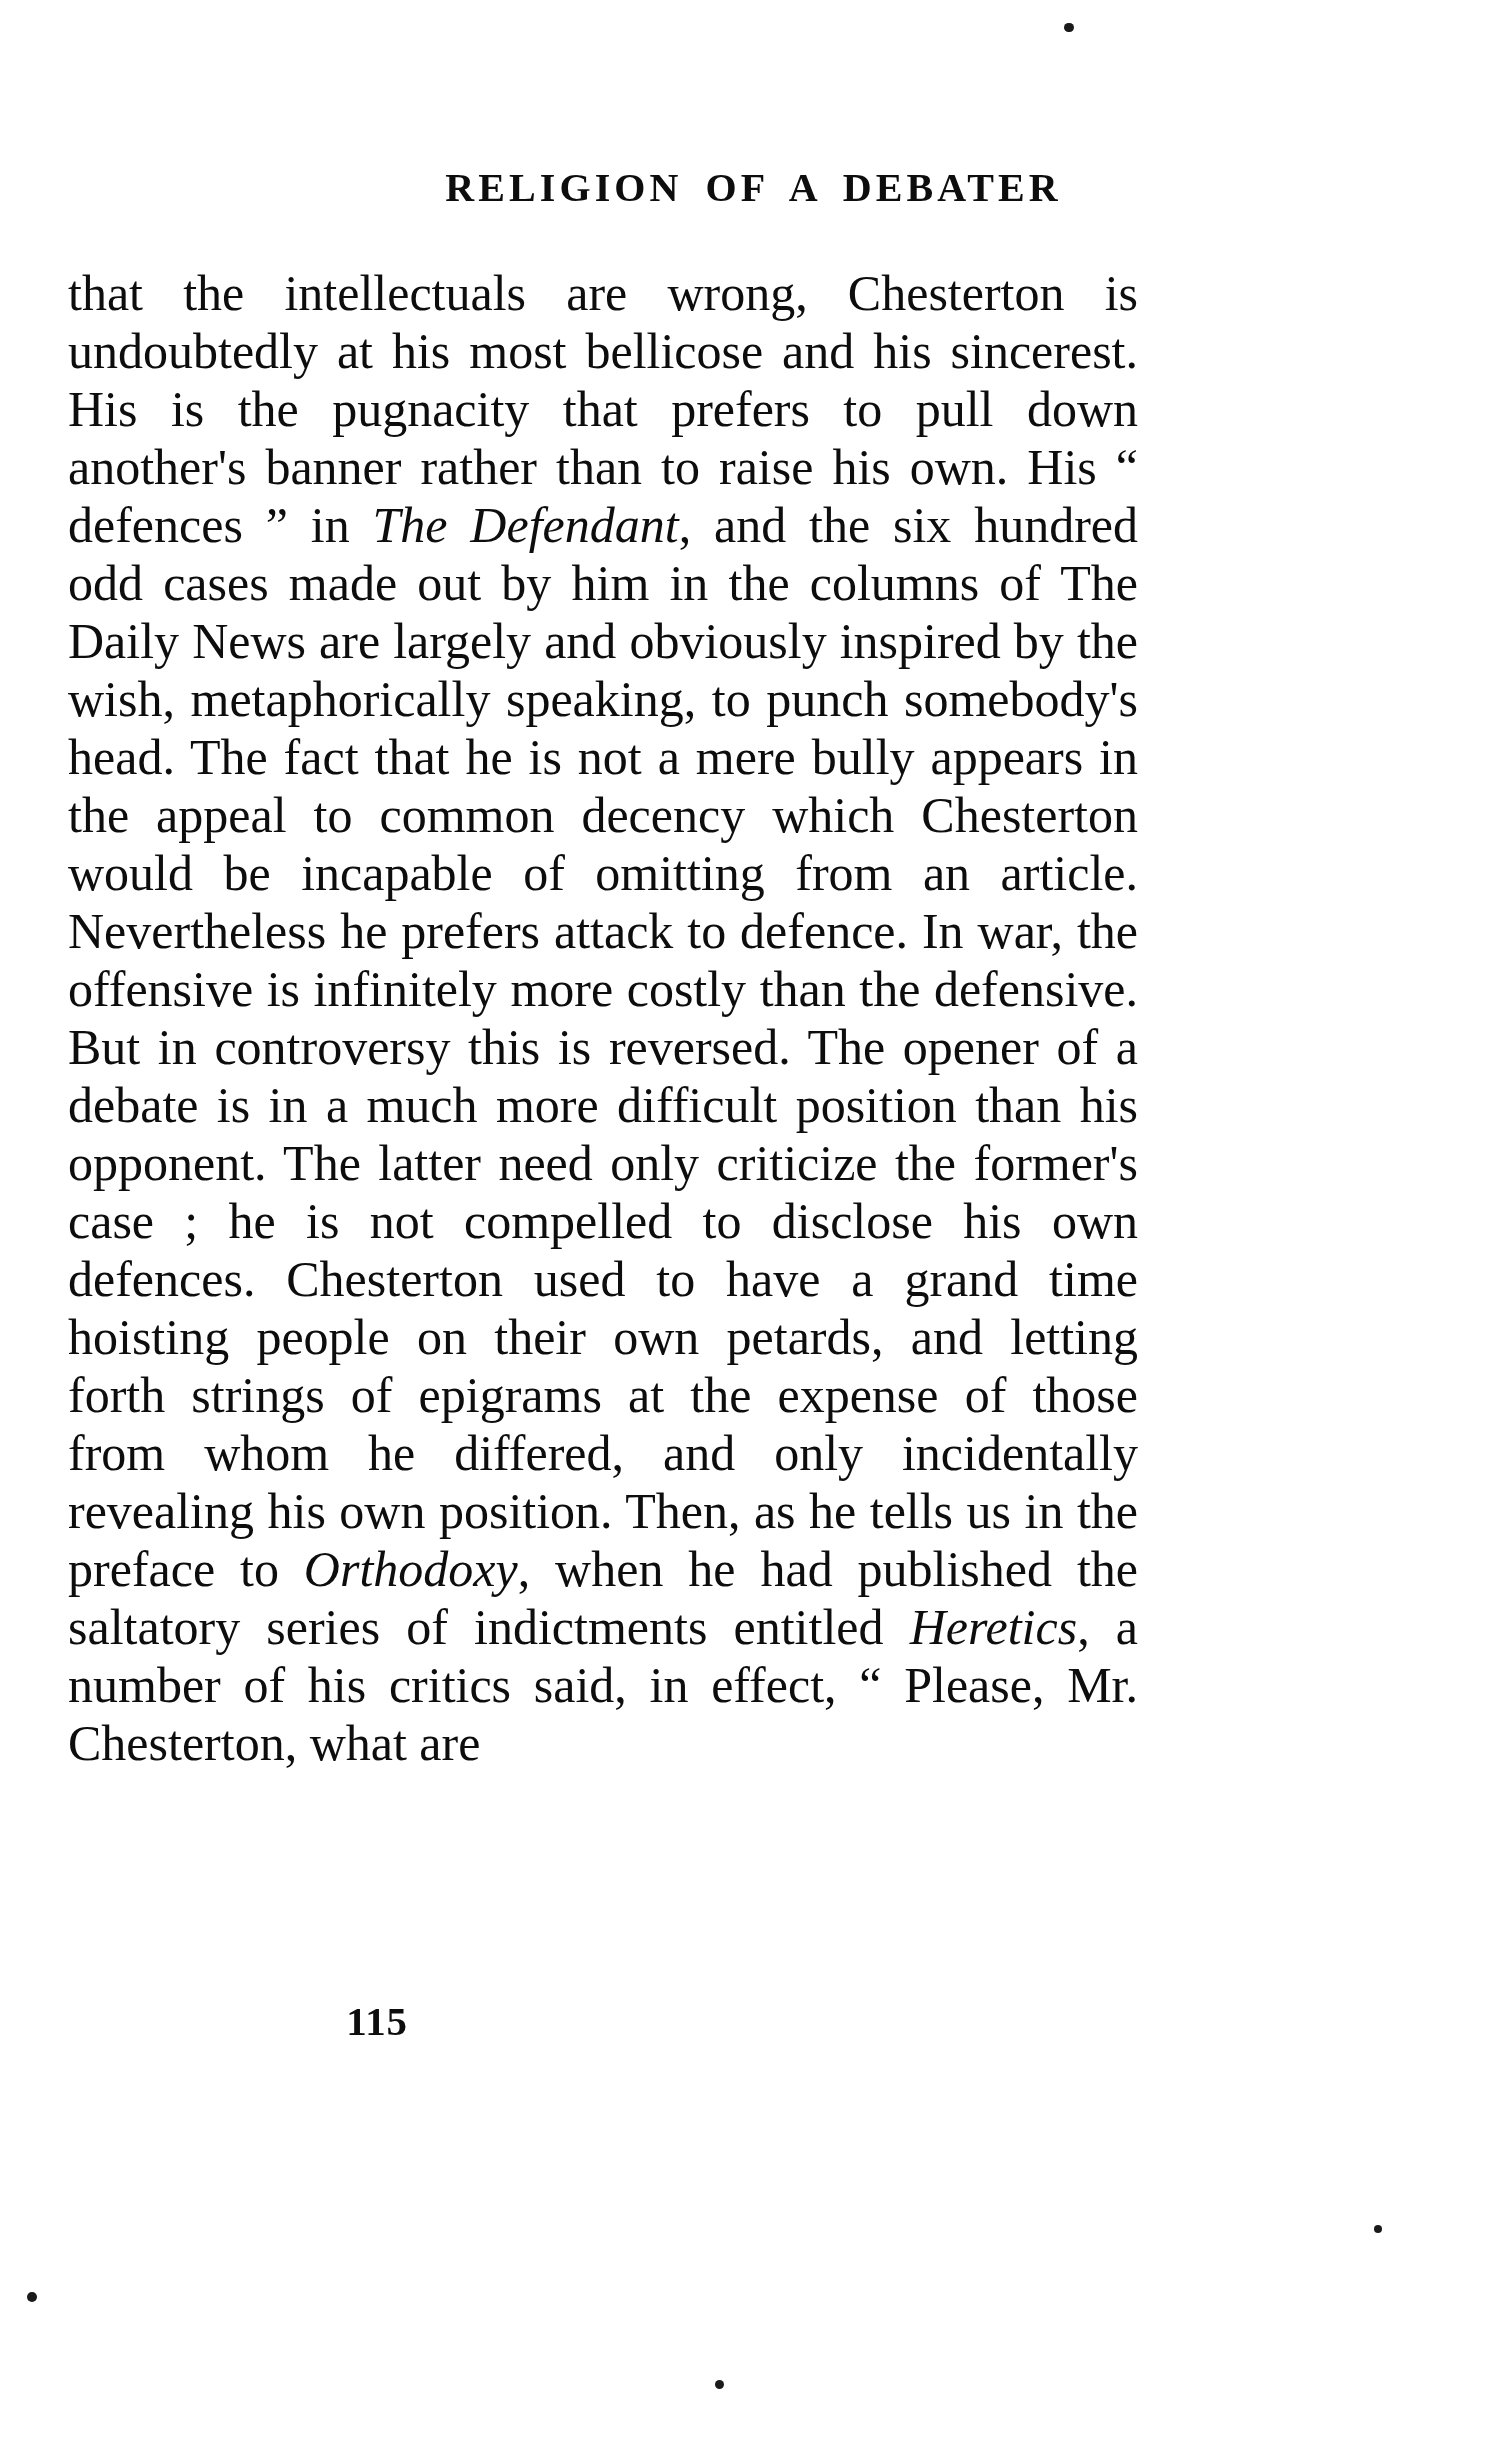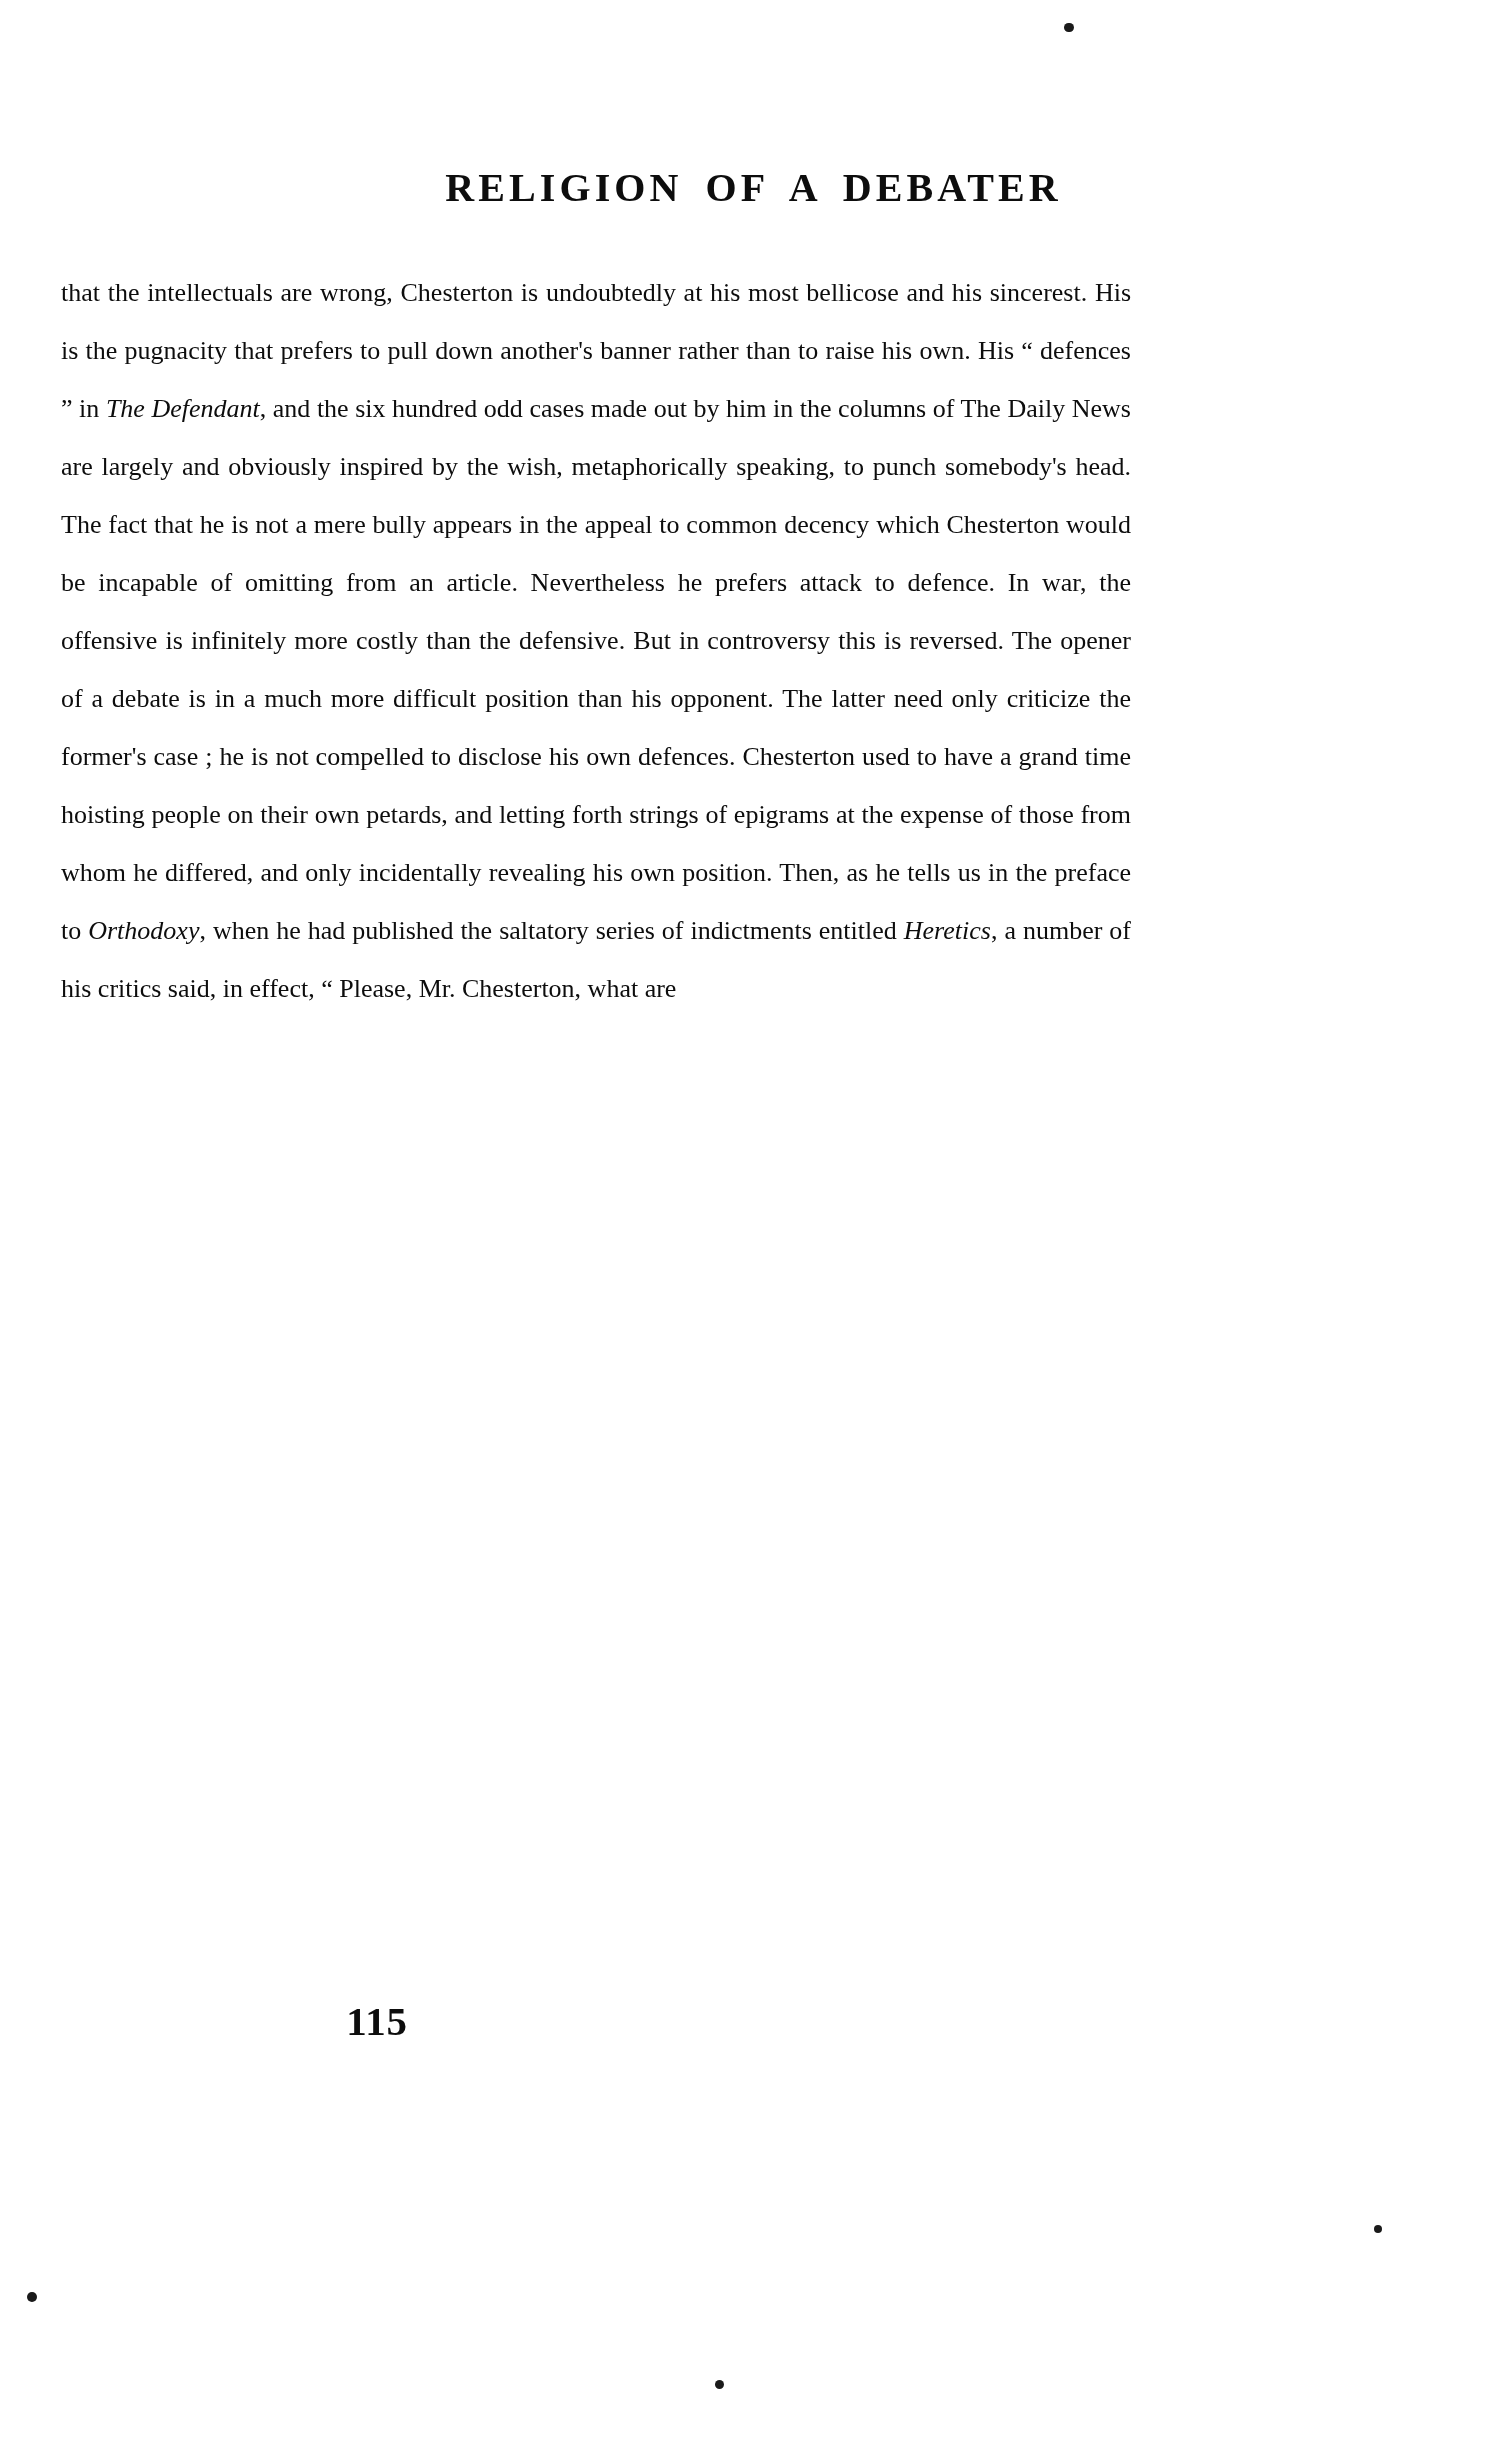--- a/index.html
+++ b/index.html
@@ -42,24 +42,24 @@
     text-align: center;
     font-size: 40px;
     letter-spacing: 4.1px;
     word-spacing: 9px;
     font-weight: 700;
     color: #0d0d0d;
   }
 
   .body-block {
     position: absolute;
-    left: 61px;
+    left: 68px;
     top: 264px;
     width: 1070px;
-    font-size: 26px;
+    font-size: 50px;
     line-height: 58px;
     text-align: justify;
     text-justify: inter-word;
     color: #0d0d0d;
   }
   .body-block p {
     margin: 0;
     text-indent: 0;
   }
   .body-block i {

